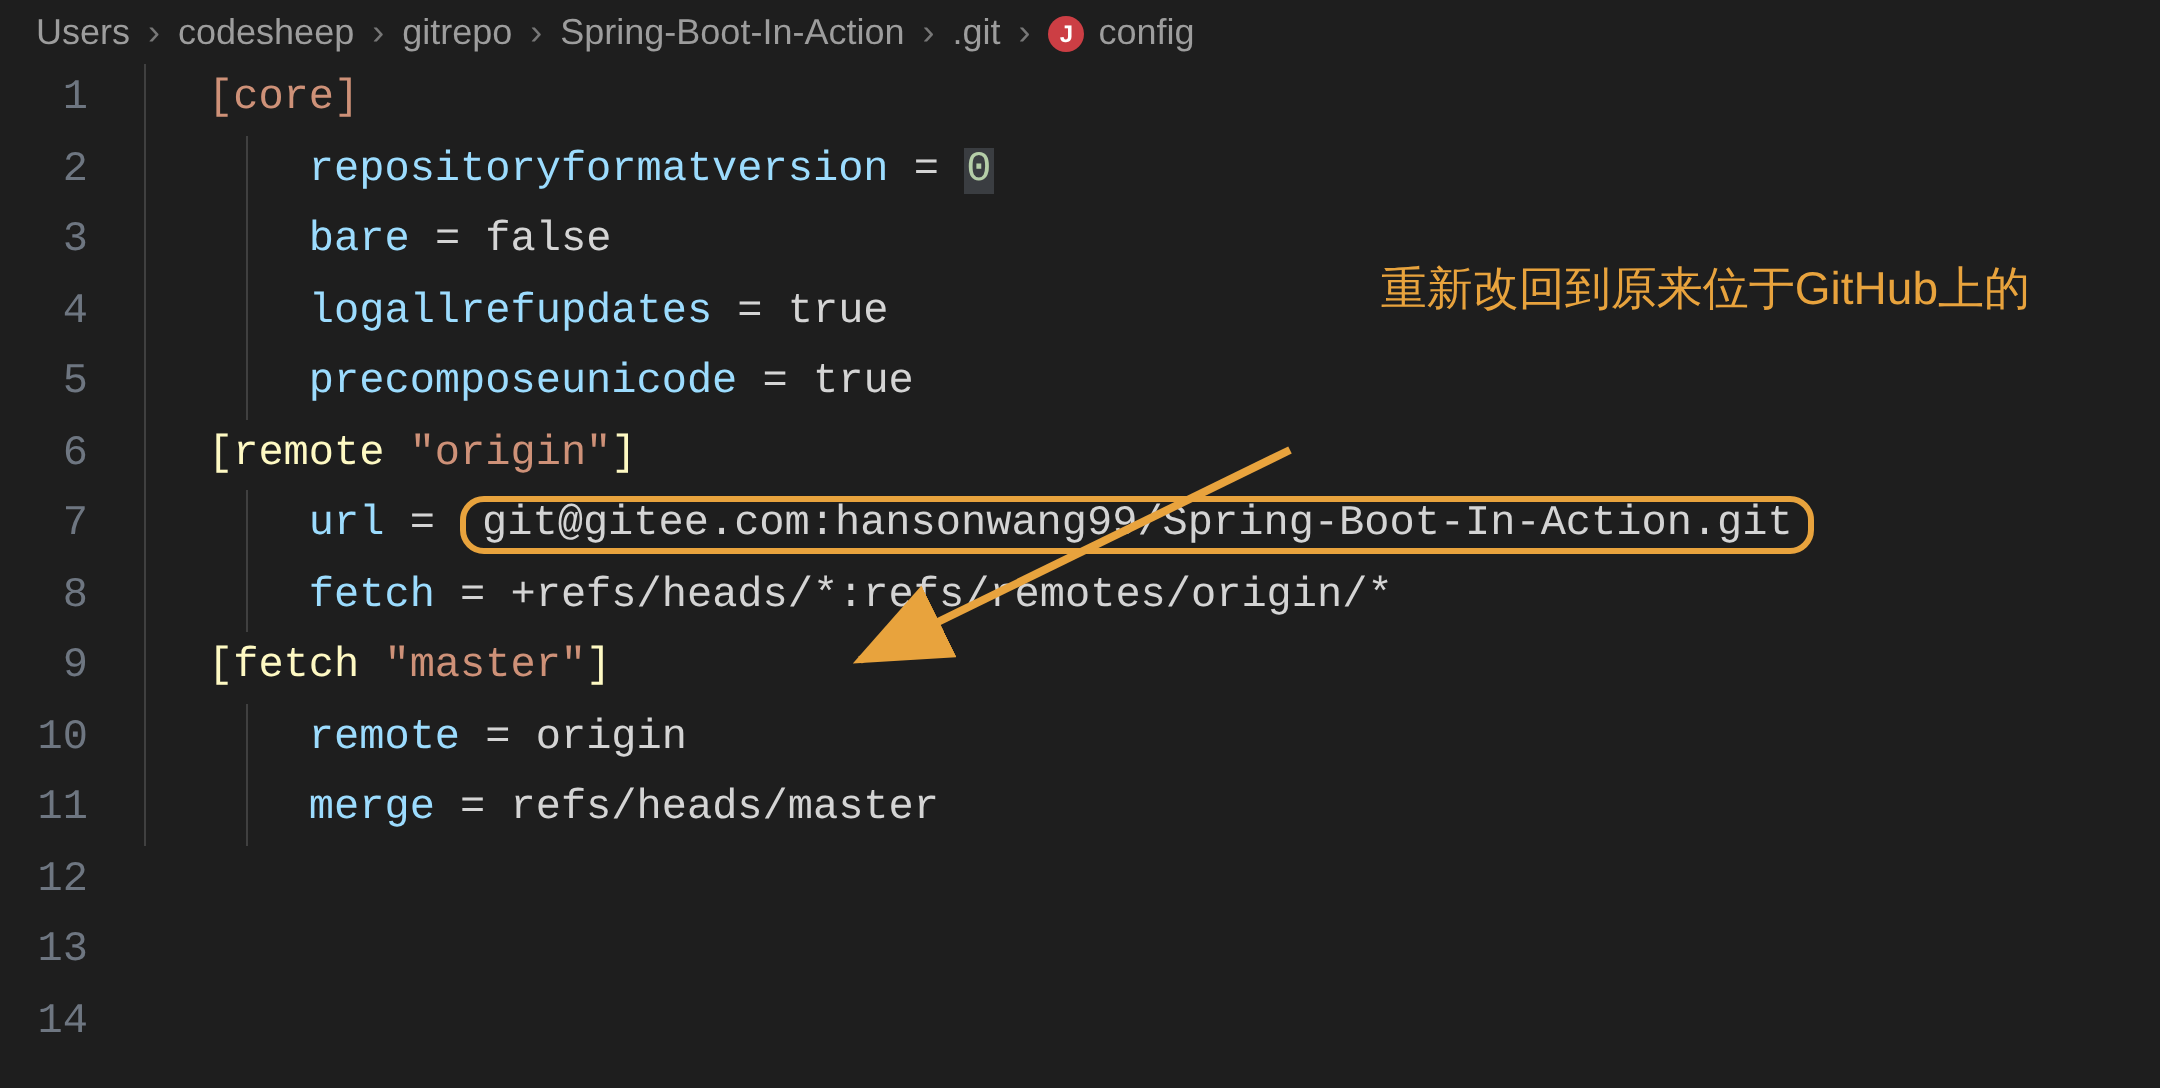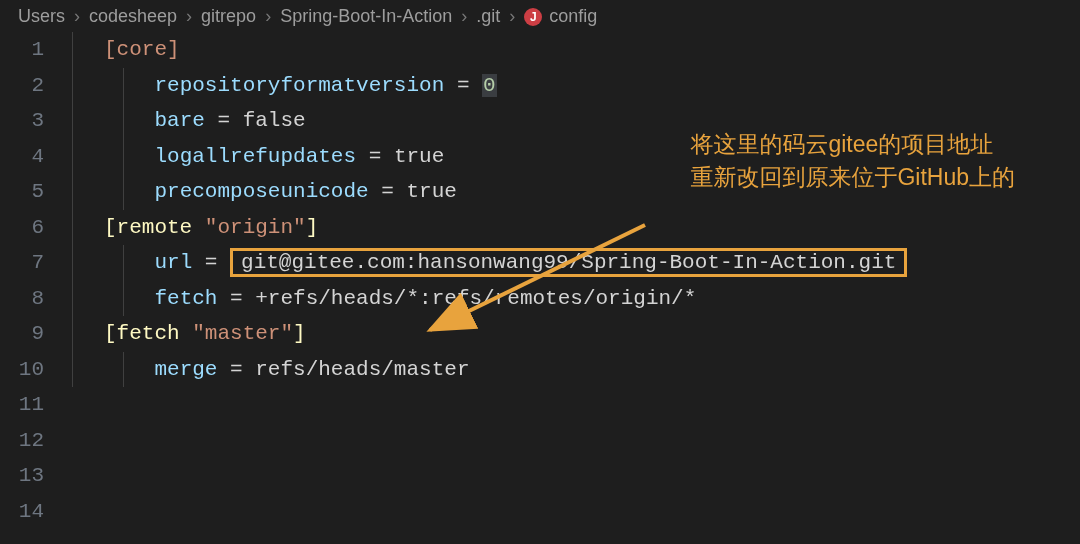--- a/index.html
+++ b/index.html
@@ -106,21 +106,21 @@
     }
     .tok-bracket {
       color: #fef9c3;
     }
     .highlight-num {
       background: #3a3d41;
       padding: 0 1px;
     }
     .url-box {
       border: 3px solid #e8a33d;
-      border-radius: 0;
+      border-radius: 12px;
       padding: 0 8px;
       color: #d4d4d4;
     }
     .annotation-box {
       position: absolute;
       right: 65px;
       top: 128px;
       font-family: 'PingFang SC', 'Microsoft YaHei', sans-serif;
       font-size: 23px;
       line-height: 33px;
@@ -174,27 +174,27 @@
   <div class="code-area">
     <span class="code-line"><span class="indent-guide"></span><span class="tok-section" style="padding-left:32px;">[core]</span></span>
     <span class="code-line"><span class="indent-guide"></span><span class="indent-guide g2"></span><span style="padding-left:32px;">    </span><span class="tok-key">repositoryformatversion</span><span class="tok-eq"> = </span><span class="tok-num highlight-num">0</span></span>
     <span class="code-line"><span class="indent-guide"></span><span class="indent-guide g2"></span><span style="padding-left:32px;">    </span><span class="tok-key">bare</span><span class="tok-eq"> = </span><span class="tok-bool">false</span></span>
     <span class="code-line"><span class="indent-guide"></span><span class="indent-guide g2"></span><span style="padding-left:32px;">    </span><span class="tok-key">logallrefupdates</span><span class="tok-eq"> = </span><span class="tok-bool">true</span></span>
     <span class="code-line"><span class="indent-guide"></span><span class="indent-guide g2"></span><span style="padding-left:32px;">    </span><span class="tok-key">precomposeunicode</span><span class="tok-eq"> = </span><span class="tok-bool">true</span></span>
     <span class="code-line"><span class="indent-guide"></span><span style="padding-left:32px;"></span><span class="tok-bracket">[remote </span><span class="tok-str">"origin"</span><span class="tok-bracket">]</span></span>
     <span class="code-line"><span class="indent-guide"></span><span class="indent-guide g2"></span><span style="padding-left:32px;">    </span><span class="tok-key">url</span><span class="tok-eq"> = </span><span class="url-box">git@gitee.com:hansonwang99/Spring-Boot-In-Action.git</span></span>
     <span class="code-line"><span class="indent-guide"></span><span class="indent-guide g2"></span><span style="padding-left:32px;">    </span><span class="tok-key">fetch</span><span class="tok-eq"> = </span><span class="tok-val">+refs/heads/*:refs/remotes/origin/*</span></span>
     <span class="code-line"><span class="indent-guide"></span><span style="padding-left:32px;"></span><span class="tok-bracket">[fetch </span><span class="tok-str">"master"</span><span class="tok-bracket">]</span></span>
+    <span class="code-line"><span class="indent-guide"></span><span class="indent-guide g2"></span><span style="padding-left:32px;">    </span><span class="tok-key">remote</span><span class="tok-eq"> = </span><span class="tok-val">origin</span></span>
     <span class="code-line"><span class="indent-guide"></span><span class="indent-guide g2"></span><span style="padding-left:32px;">    </span><span class="tok-key">merge</span><span class="tok-eq"> = </span><span class="tok-val">refs/heads/master</span></span>
     <span class="code-line"><span class="indent-guide"></span></span>
   </div>
 </div>
 
 <div class="annotation-box">
-  <div>将这里的码云gitee的项目地址</div>
   <div>重新改回到原来位于GitHub上的</div>
 </div>
 
 <svg class="arrow-svg" width="300" height="140">
   <defs>
     <marker id="arrowhead" markerWidth="12" markerHeight="10" refX="11" refY="5" orient="auto">
       <polygon points="0 0, 12 5, 0 10" fill="#e8a33d"></polygon>
     </marker>
   </defs>
   <line x1="225" y1="10" x2="10" y2="115" stroke="#e8a33d" stroke-width="4" marker-end="url(#arrowhead)"></line>

